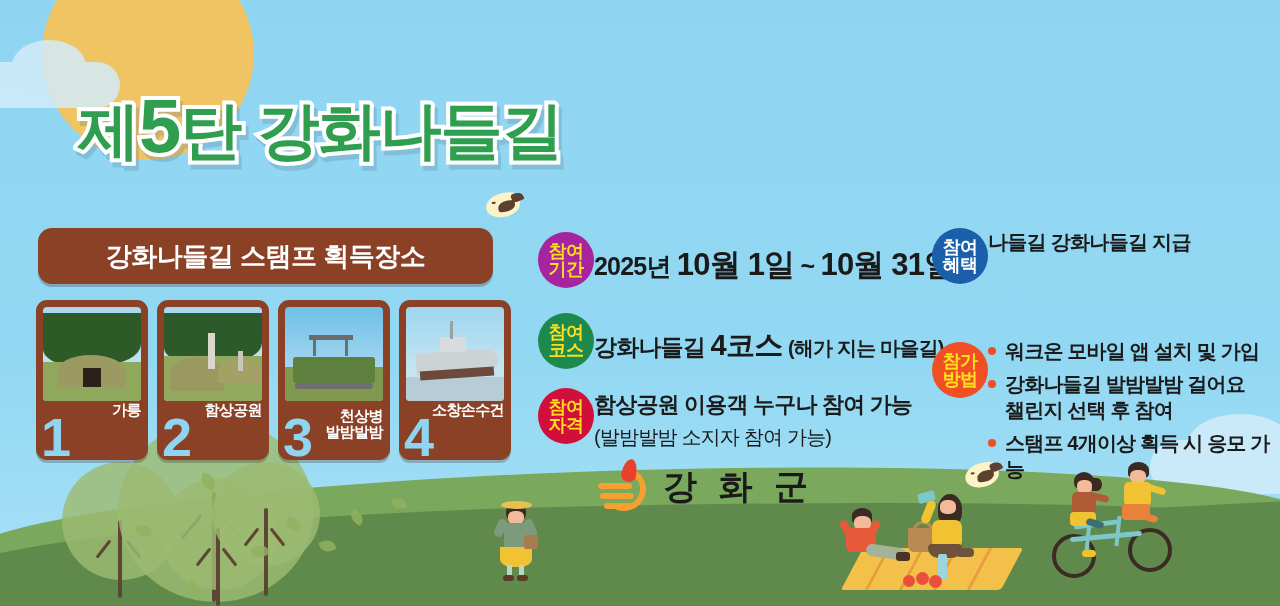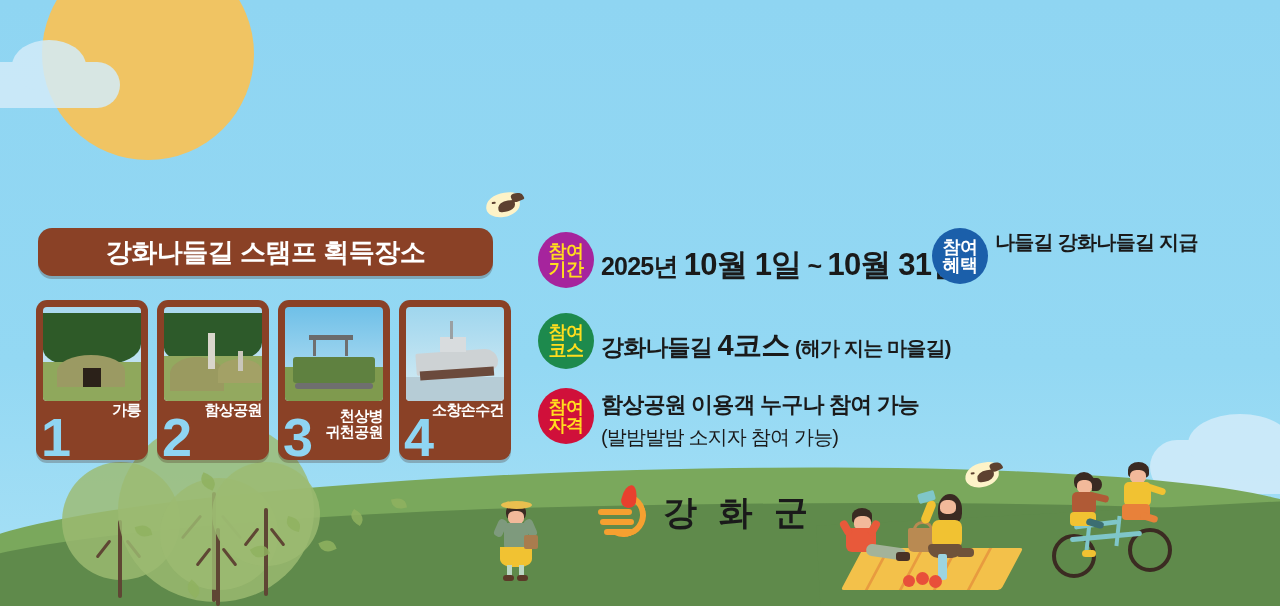--- a/index.html
+++ b/index.html
@@ -66,21 +66,21 @@
     left:78px; top:22px; font-size:62px; color:#2f9e4f;
     -webkit-text-stroke-width:8px;
   }
   .hl-sub .num { font-size:76px; }
   .hl-main {
     left:520px; top:-8px; font-size:98px; color:#87432b;
   }
 
   
   .panel-banner {
-    position:absolute; left:38px; top:228px; width:455px; height:48px;
+    position:absolute; left:38px; top:228px; width:455px; height:56px;
     background:#8a4126; border-radius:14px;
     display:flex; align-items:center; justify-content:center;
     box-shadow:0 3px 0 rgba(60,25,12,.25);
   }
   .panel-banner span {
     color:#ffffff; font-size:26px; font-weight:900; letter-spacing:-.5px;
   }
 
   .cards { position:absolute; left:36px; top:300px; display:flex; gap:9px; }
   .card {
@@ -117,21 +117,21 @@
 
   
   .badge {
     border-radius:50%; display:flex; flex-direction:column;
     align-items:center; justify-content:center;
     font-weight:900; line-height:1.0; letter-spacing:-.5px;
     flex:0 0 auto;
   }
   .badge b { display:block; font-weight:900; }
 
-  .row { position:absolute; display:flex; align-items:flex-start; gap:7px; }
+  .row { position:absolute; display:flex; align-items:flex-start; gap:0; }
 
   .row .txt { color:#1a1a1a; font-weight:900; letter-spacing:-.8px; }
   .row .sub { color:#1a1a1a; font-weight:400; letter-spacing:-.8px; }
 
   
   #row-period { left:538px; top:232px; }
   #row-period .badge { width:56px; height:56px; background:#a6249d; color:#ffdd1e; font-size:18px; }
   #row-period .txt { font-size:25px; margin-top:12px; }
   #row-period .txt .big { font-size:31px; }
 
@@ -160,21 +160,21 @@
     position:relative; padding-left:17px;
     font-size:20px; color:#1a1a1a; font-weight:700;
     letter-spacing:-.8px; line-height:1.3; margin-bottom:7px;
   }
   #row-method li:before {
     content:""; position:absolute; left:0; top:9px;
     width:8px; height:8px; border-radius:50%; background:#f04e23;
   }
 
   
-  .logo { position:absolute; left:598px; top:487px; display:flex; align-items:center; gap:13px; }
+  .logo { position:absolute; left:598px; top:461px; display:flex; align-items:center; gap:13px; }
   .logo .mark { position:relative; width:52px; height:52px; }
   .logo .mark .ring {
     position:absolute; left:4px; top:6px; width:44px; height:44px;
     border:6px solid #f5a030; border-radius:50%;
     border-top-color:transparent; border-left-color:transparent;
     transform:rotate(-20deg);
   }
   .logo .mark .bar { position:absolute; background:#f5a030; border-radius:4px; }
   .logo .mark .b1 { left:0px; top:22px; width:34px; height:6px; }
   .logo .mark .b2 { left:2px; top:32px; width:34px; height:6px; }
@@ -251,20 +251,21 @@
   <div class="leaf" style="left:200px;top:475px;width:16px;height:13px;transform:rotate(25deg);"></div>
   <div class="leaf" style="left:136px;top:525px;width:15px;height:12px;transform:rotate(-15deg);"></div>
   <div class="leaf" style="left:186px;top:583px;width:15px;height:12px;transform:rotate(40deg);"></div>
   <div class="leaf" style="left:252px;top:545px;width:16px;height:13px;transform:rotate(-30deg);"></div>
   <div class="leaf" style="left:286px;top:518px;width:15px;height:12px;transform:rotate(18deg);"></div>
   <div class="leaf" style="left:320px;top:540px;width:15px;height:12px;transform:rotate(-22deg);"></div>
   <div class="leaf" style="left:350px;top:512px;width:14px;height:11px;transform:rotate(33deg);"></div>
   <div class="leaf" style="left:392px;top:498px;width:14px;height:11px;transform:rotate(-12deg);"></div>
 
   <div class="headline">
+    <div class="hl-text hl-sub"><span>제</span><span class="num">5</span><span>탄</span> <span>강화나들길</span></div>
   </div>
 
   <div class="bird" style="left:486px;top:193px;transform:rotate(-6deg);">
     <div class="body"></div>
       <div class="wing"></div>
       <div class="tail"></div>
       <div class="eye"></div>
   </div>
 
   <div class="bird" style="left:965px;top:463px;transform:rotate(-8deg);">
@@ -322,21 +323,21 @@
           <div class="pavilion" style="left:24px;top:28px;width:44px;height:5px;background:#6b6b6b;"></div>
           <div class="pavilion" style="left:28px;top:33px;width:3px;height:16px;"></div>
           <div class="pavilion" style="left:60px;top:33px;width:3px;height:16px;"></div>
           <div class="signboard" style="left:8px;top:50px;width:82px;height:26px;background:#5f8140;"></div>
           <div class="signboard" style="left:10px;top:76px;width:78px;height:6px;background:#6f6f6f;"></div>
         </div>
       </div>
       <div class="num">3</div>
       <div class="label" style="bottom:20px;">
         <div>천상병</div>
-        <div>귀천공원</div>
+        <div>발밤발밤</div>
       </div>
     </div>
 
     <div class="card">
       <div class="photo">
         <div class="ph">
           <div class="sky" style="background:linear-gradient(#9fd6ee,#d6ecf4);"></div>
           <div class="waterline" style="background:#b6ccd6;"></div>
           <div class="ship" style="left:10px;top:44px;width:82px;height:22px;background:#cdd2d4;border-radius:2px 14px 10px 2px;transform:rotate(-4deg);"></div>
           <div class="ship" style="left:14px;top:62px;width:74px;height:9px;background:#6b4a3c;transform:rotate(-4deg);"></div>
@@ -391,20 +392,32 @@
   <div class="row" id="row-benefit">
     <div class="badge">
       <b>참여</b>
       <b>혜택</b>
     </div>
     <div class="lines">
       <div>나들길 강화나들길 지급</div>
     </div>
   </div>
 
+  <div class="row" id="row-method">
+    <div class="badge">
+      <b>참가</b>
+      <b>방법</b>
+    </div>
+    <ul>
+      <li>워크온 모바일 앱 설치 및 가입</li>
+      <li style="white-space:pre-line;">강화나들길 발밤발밤 걸어요
+챌린지 선택 후 참여</li>
+      <li>스탬프 4개이상 획득 시 응모 가능</li>
+    </ul>
+  </div>
 
   <div class="logo">
     <div class="mark">
       <div class="ring"></div>
       <div class="bar b1"></div>
       <div class="bar b2"></div>
       <div class="bar b3"></div>
       <div class="flame"></div>
     </div>
     <div class="name">강 화 군</div>

